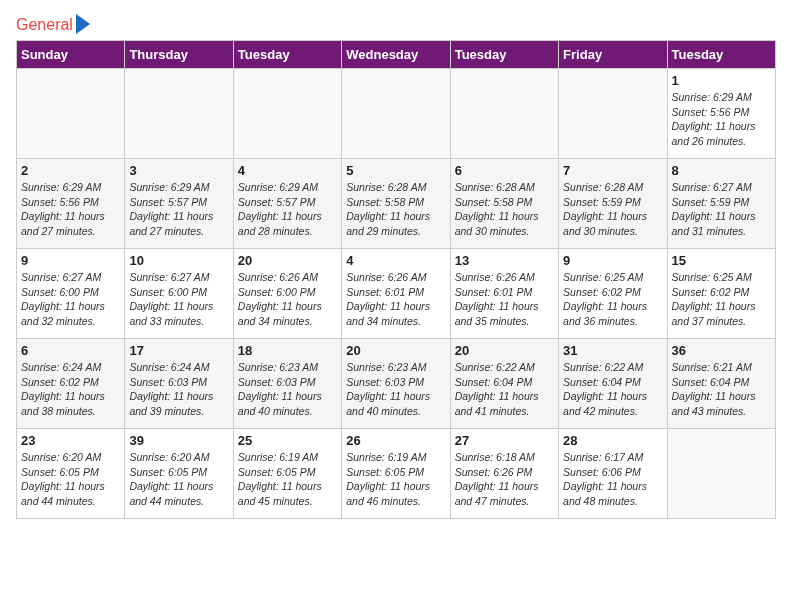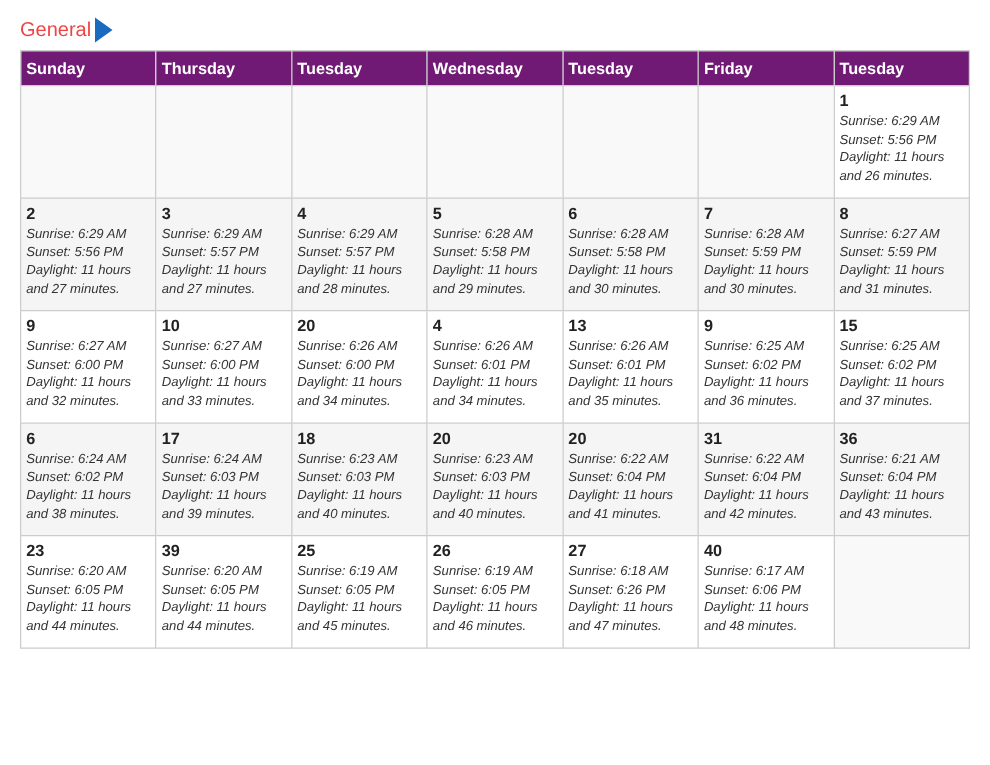--- a/index.html
+++ b/index.html
@@ -278,21 +278,21 @@
 Sunset: 6:05 PM
 Daylight: 11 hours and 46 minutes.</div>
         </td>
         <td>
           <span class="day-num">27</span>
           <div class="day-info" style="white-space: pre-line;">Sunrise: 6:18 AM
 Sunset: 6:26 PM
 Daylight: 11 hours and 47 minutes.</div>
         </td>
         <td>
-          <span class="day-num">40</span>
+          <span class="day-num">28</span>
           <div class="day-info" style="white-space: pre-line;">Sunrise: 6:17 AM
 Sunset: 6:06 PM
 Daylight: 11 hours and 48 minutes.</div>
         </td>
         <td class="empty"></td>
       </tr>
     </tbody>
 </table>
 
 </body></html>

